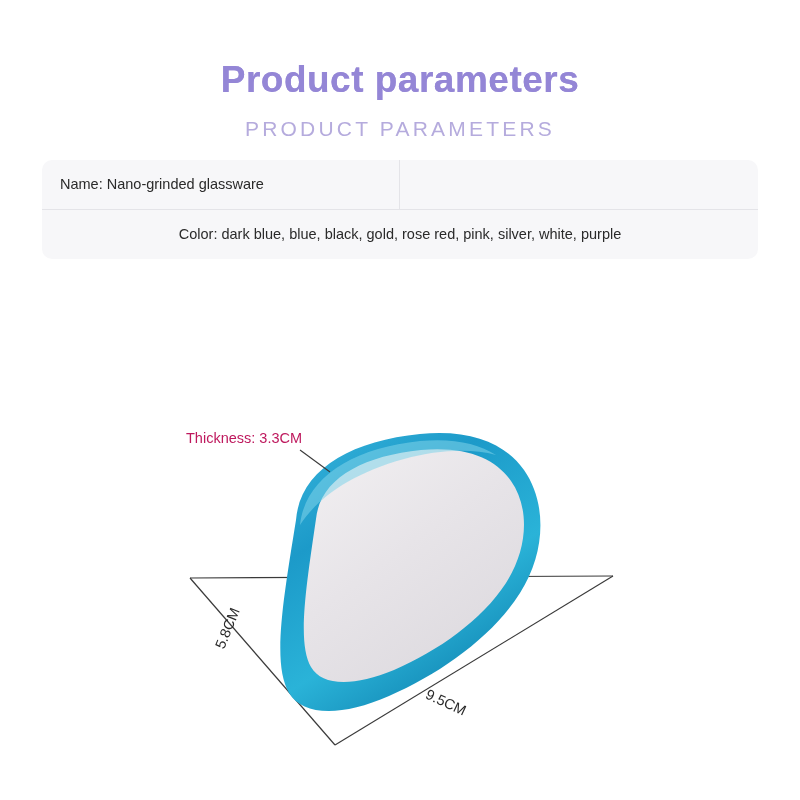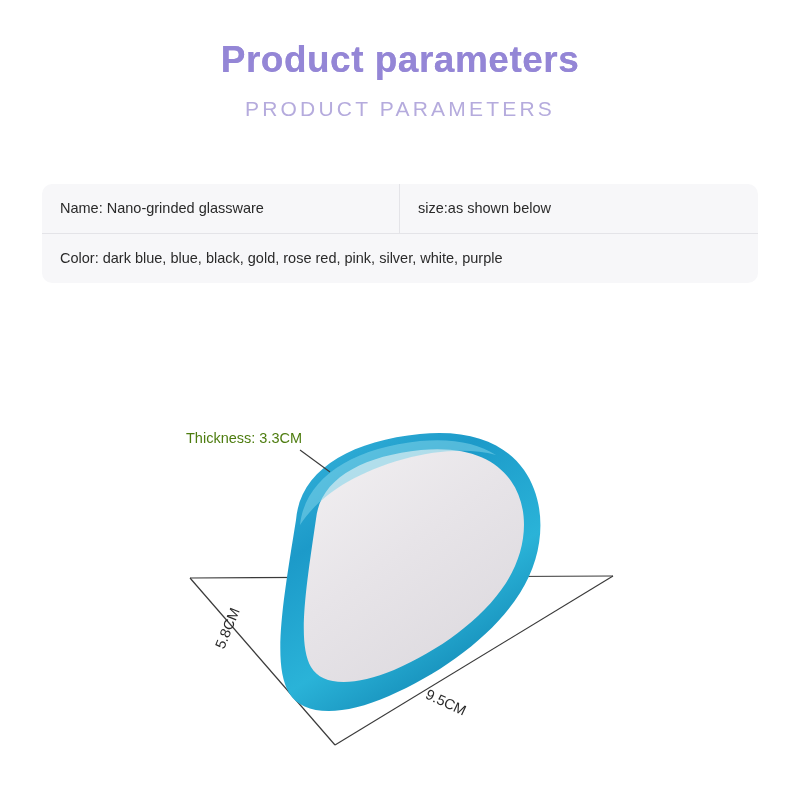--- a/index.html
+++ b/index.html
@@ -12,21 +12,21 @@
     background: #ffffff;
     font-family: "Liberation Sans", sans-serif;
     overflow: hidden;
     position: relative;
   }
 
   
   .title-block {
     width: 100%;
     text-align: center;
-    padding-top: 40px;
+    padding-top: 60px;
     box-sizing: border-box;
   }
   .main-title {
     font-size: 37px;
     font-weight: bold;
     color: #9f8fd4;
     letter-spacing: 0.5px;
     line-height: 1.1;
     background: linear-gradient(90deg, #8f7fd0 0%, #a99cdd 50%, #8f7fd0 100%);
     -webkit-background-clip: text;
@@ -38,21 +38,21 @@
     font-size: 21px;
     color: #b5abdd;
     letter-spacing: 3.2px;
     font-weight: normal;
   }
 
   
   .param-card {
     position: absolute;
     left: 42px;
-    top: 184px;
+    top: 160px;
     width: 716px;
     background: #f7f7f9;
     border-radius: 10px;
     box-sizing: border-box;
     padding: 0;
     overflow: hidden;
   }
   .param-row {
     display: flex;
     border-bottom: 1px solid #e4e4e8;
@@ -68,28 +68,29 @@
     line-height: 1.3;
   }
   .param-cell.half {
     width: 50%;
   }
   .param-cell.half.first {
     border-right: 1px solid #e4e4e8;
   }
   .param-cell.full {
     width: 100%;
+    text-align: center;
   }
 
   .thickness-label {
     position: absolute;
     left: 186px;
     top: 430px;
     font-size: 14.5px;
-    color: #4d7c0f;
+    color: #be185d;
     white-space: nowrap;
   }
 
   .dim-width-label {
     position: absolute;
     left: 430px;
     top: 686px;
     font-size: 14.5px;
     color: #2a2a2a;
     transform: rotate(25deg);
@@ -122,21 +123,20 @@
 
 <div class="title-block">
   <div class="main-title">Product parameters</div>
   <div class="sub-title">PRODUCT PARAMETERS</div>
 </div>
 
 <div class="param-card">
 
   <div class="param-row">
     <div class="param-cell half first">Name: Nano-grinded glassware</div>
-    <div class="param-cell half">size:as shown below</div>
   </div>
 
 
   <div class="param-row">
     <div class="param-cell full">Color: dark blue, blue, black, gold, rose red, pink, silver, white, purple</div>
   </div>
 
 
 </div>
 

